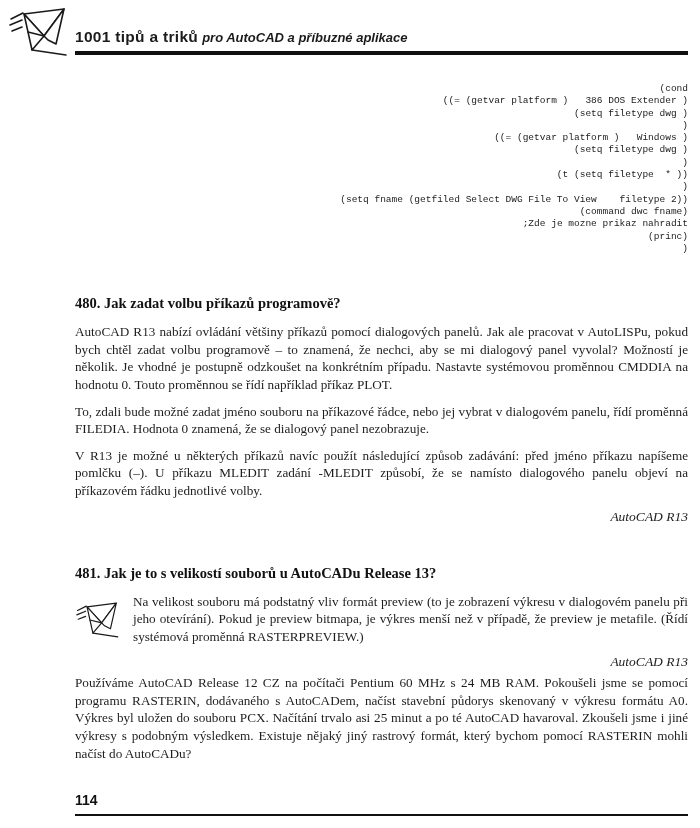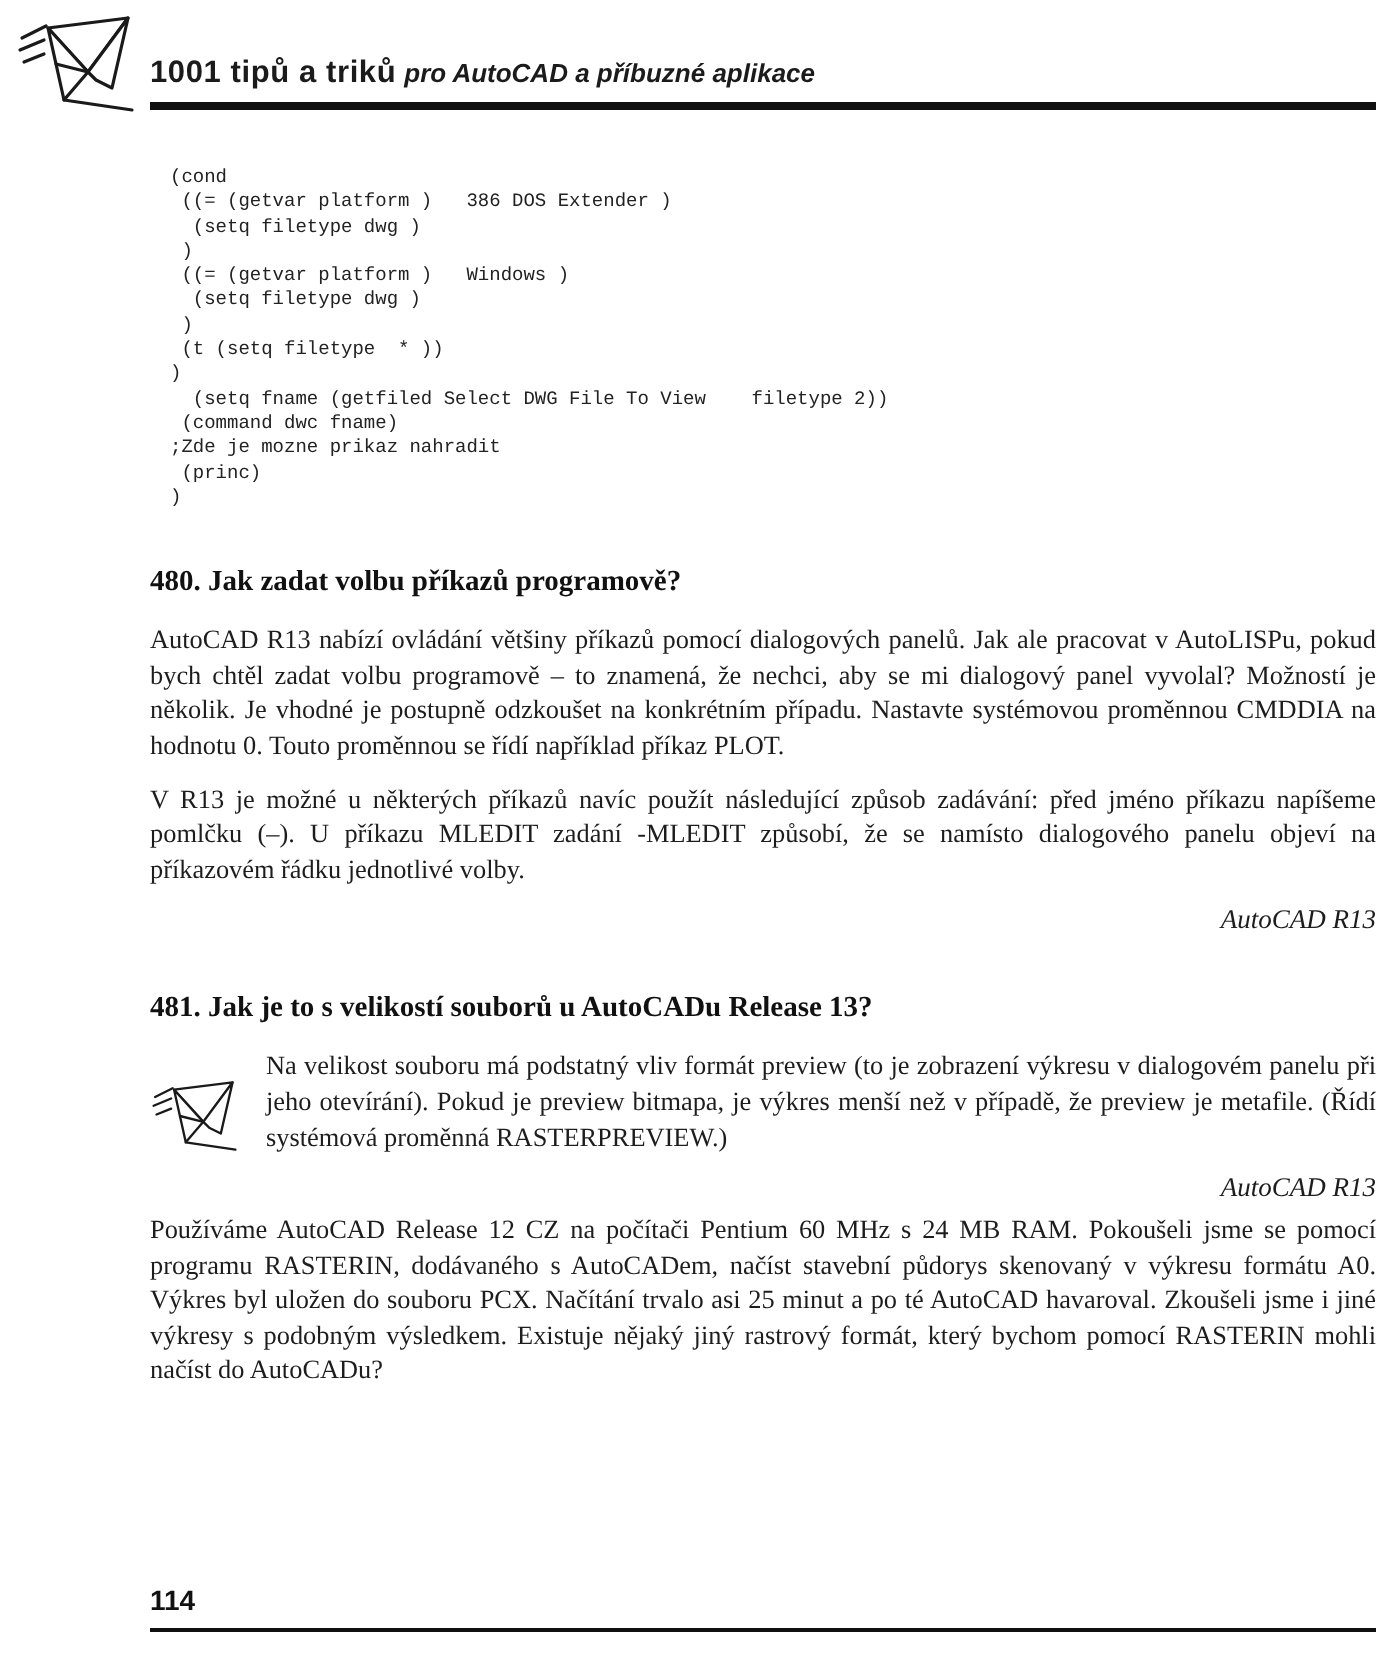--- a/index.html
+++ b/index.html
@@ -27,36 +27,36 @@
     font-weight:bold; font-style:italic; font-size:13px; margin-left:4px;
   }
   .header-rule { height:4px; background:#101010; margin-top:5px; }
 
   
   .content { padding:0 12px 0 75px; }
   .code {
     font-family:"Liberation Mono", "DejaVu Sans Mono", monospace;
     font-size:9.5px; line-height:12.3px;
     margin:28px 0 0 10px;
-    text-align:left; white-space:pre; color:#222;
+    text-align:right; white-space:pre; color:#222;
   }
   .tip-heading {
     font-family:"Liberation Serif", serif;
     font-size:14.5px; font-weight:bold;
-    margin-top:28px; margin-bottom:11px; color:#111;
+    margin-top:40px; margin-bottom:11px; color:#111;
   }
   .para {
     font-size:13.2px; line-height:17.6px;
     text-align:justify; margin-bottom:9px; color:#1d1d1d;
   }
   .signature {
     text-align:right; font-style:italic; font-size:13.5px;
     margin:2px 0 4px; color:#1d1d1d;
   }
-  .tip-row { display:flex; align-items:flex-end; gap:12px; margin-bottom:9px; }
+  .tip-row { display:flex; align-items:center; gap:12px; margin-bottom:9px; }
   .tip-icon { flex:0 0 46px; width:46px; height:38px; margin-top:2px; }
   .tip-text { flex:1; margin-bottom:0; }
 
   
   .footer { position:absolute; left:75px; right:12px; bottom:12px; }
   .page-number {
     font-family:"Liberation Sans", sans-serif;
     font-weight:bold; font-size:14px; color:#111;
   }
   .footer-rule { height:2px; background:#101010; margin-top:6px; }
@@ -99,20 +99,21 @@
 )
   (setq fname (getfiled Select DWG File To View    filetype 2))
  (command dwc fname)
 ;Zde je mozne prikaz nahradit
  (princ)
 )</pre>
 
     <section>
       <h2 class="tip-heading">480. Jak zadat volbu příkazů programově?</h2>
       <p class="para">AutoCAD R13 nabízí ovládání většiny příkazů pomocí dialogových panelů. Jak ale pracovat v AutoLISPu, pokud bych chtěl zadat volbu programově – to znamená, že nechci, aby se mi dialogový panel vyvolal? Možností je několik. Je vhodné je postupně odzkoušet na konkrétním případu. Nastavte systémovou proměnnou CMDDIA na hodnotu 0. Touto proměnnou se řídí například příkaz PLOT.</p>
+      <p class="para">To, zdali bude možné zadat jméno souboru na příkazové řádce, nebo jej vybrat v dialogovém panelu, řídí proměnná FILEDIA. Hodnota 0 znamená, že se dialogový panel nezobrazuje.</p>
       <p class="para">V R13 je možné u některých příkazů navíc použít následující způsob zadávání: před jméno příkazu napíšeme pomlčku (–). U příkazu MLEDIT zadání -MLEDIT způsobí, že se namísto dialogového panelu objeví na příkazovém řádku jednotlivé volby.</p>
       <div class="signature">AutoCAD R13</div>
     </section>
 
     <section>
       <h2 class="tip-heading">481. Jak je to s velikostí souborů u AutoCADu Release 13?</h2>
       <div class="tip-row">
         <span class="tip-icon">
           <svg width="46" height="38" viewBox="0 0 62 52" aria-hidden="true">
             <path class="stroke" d="M3 13 L15 7"></path>

